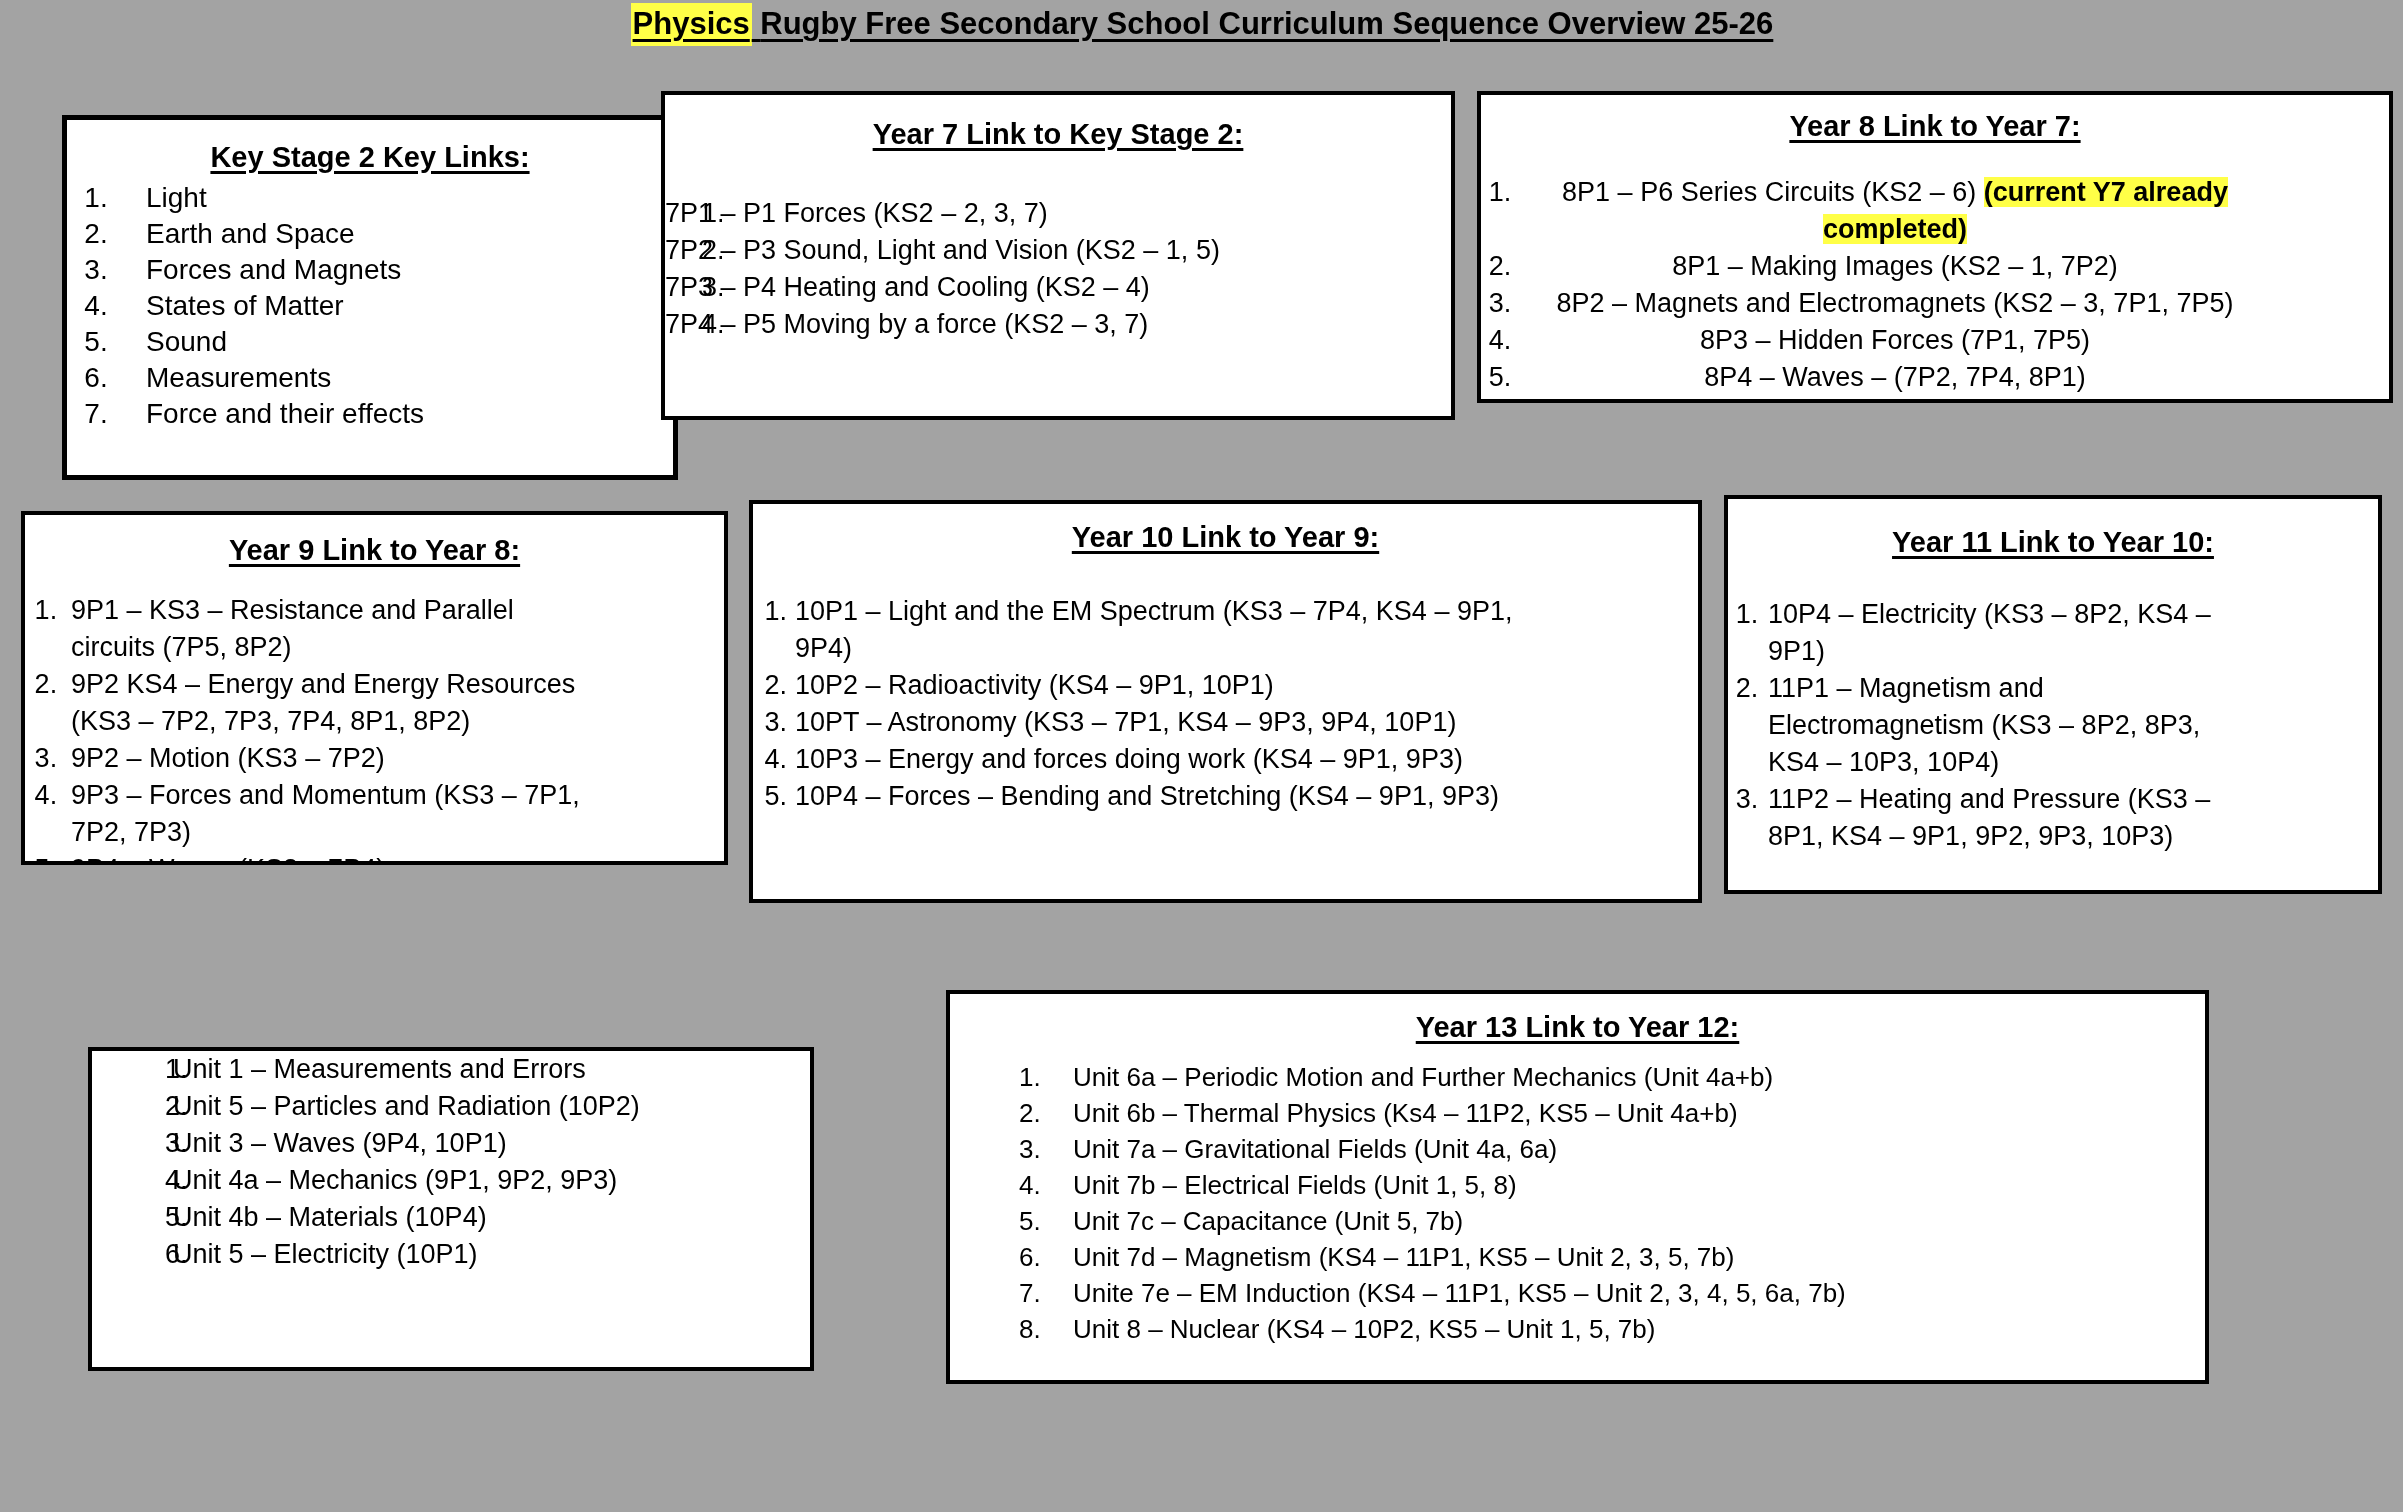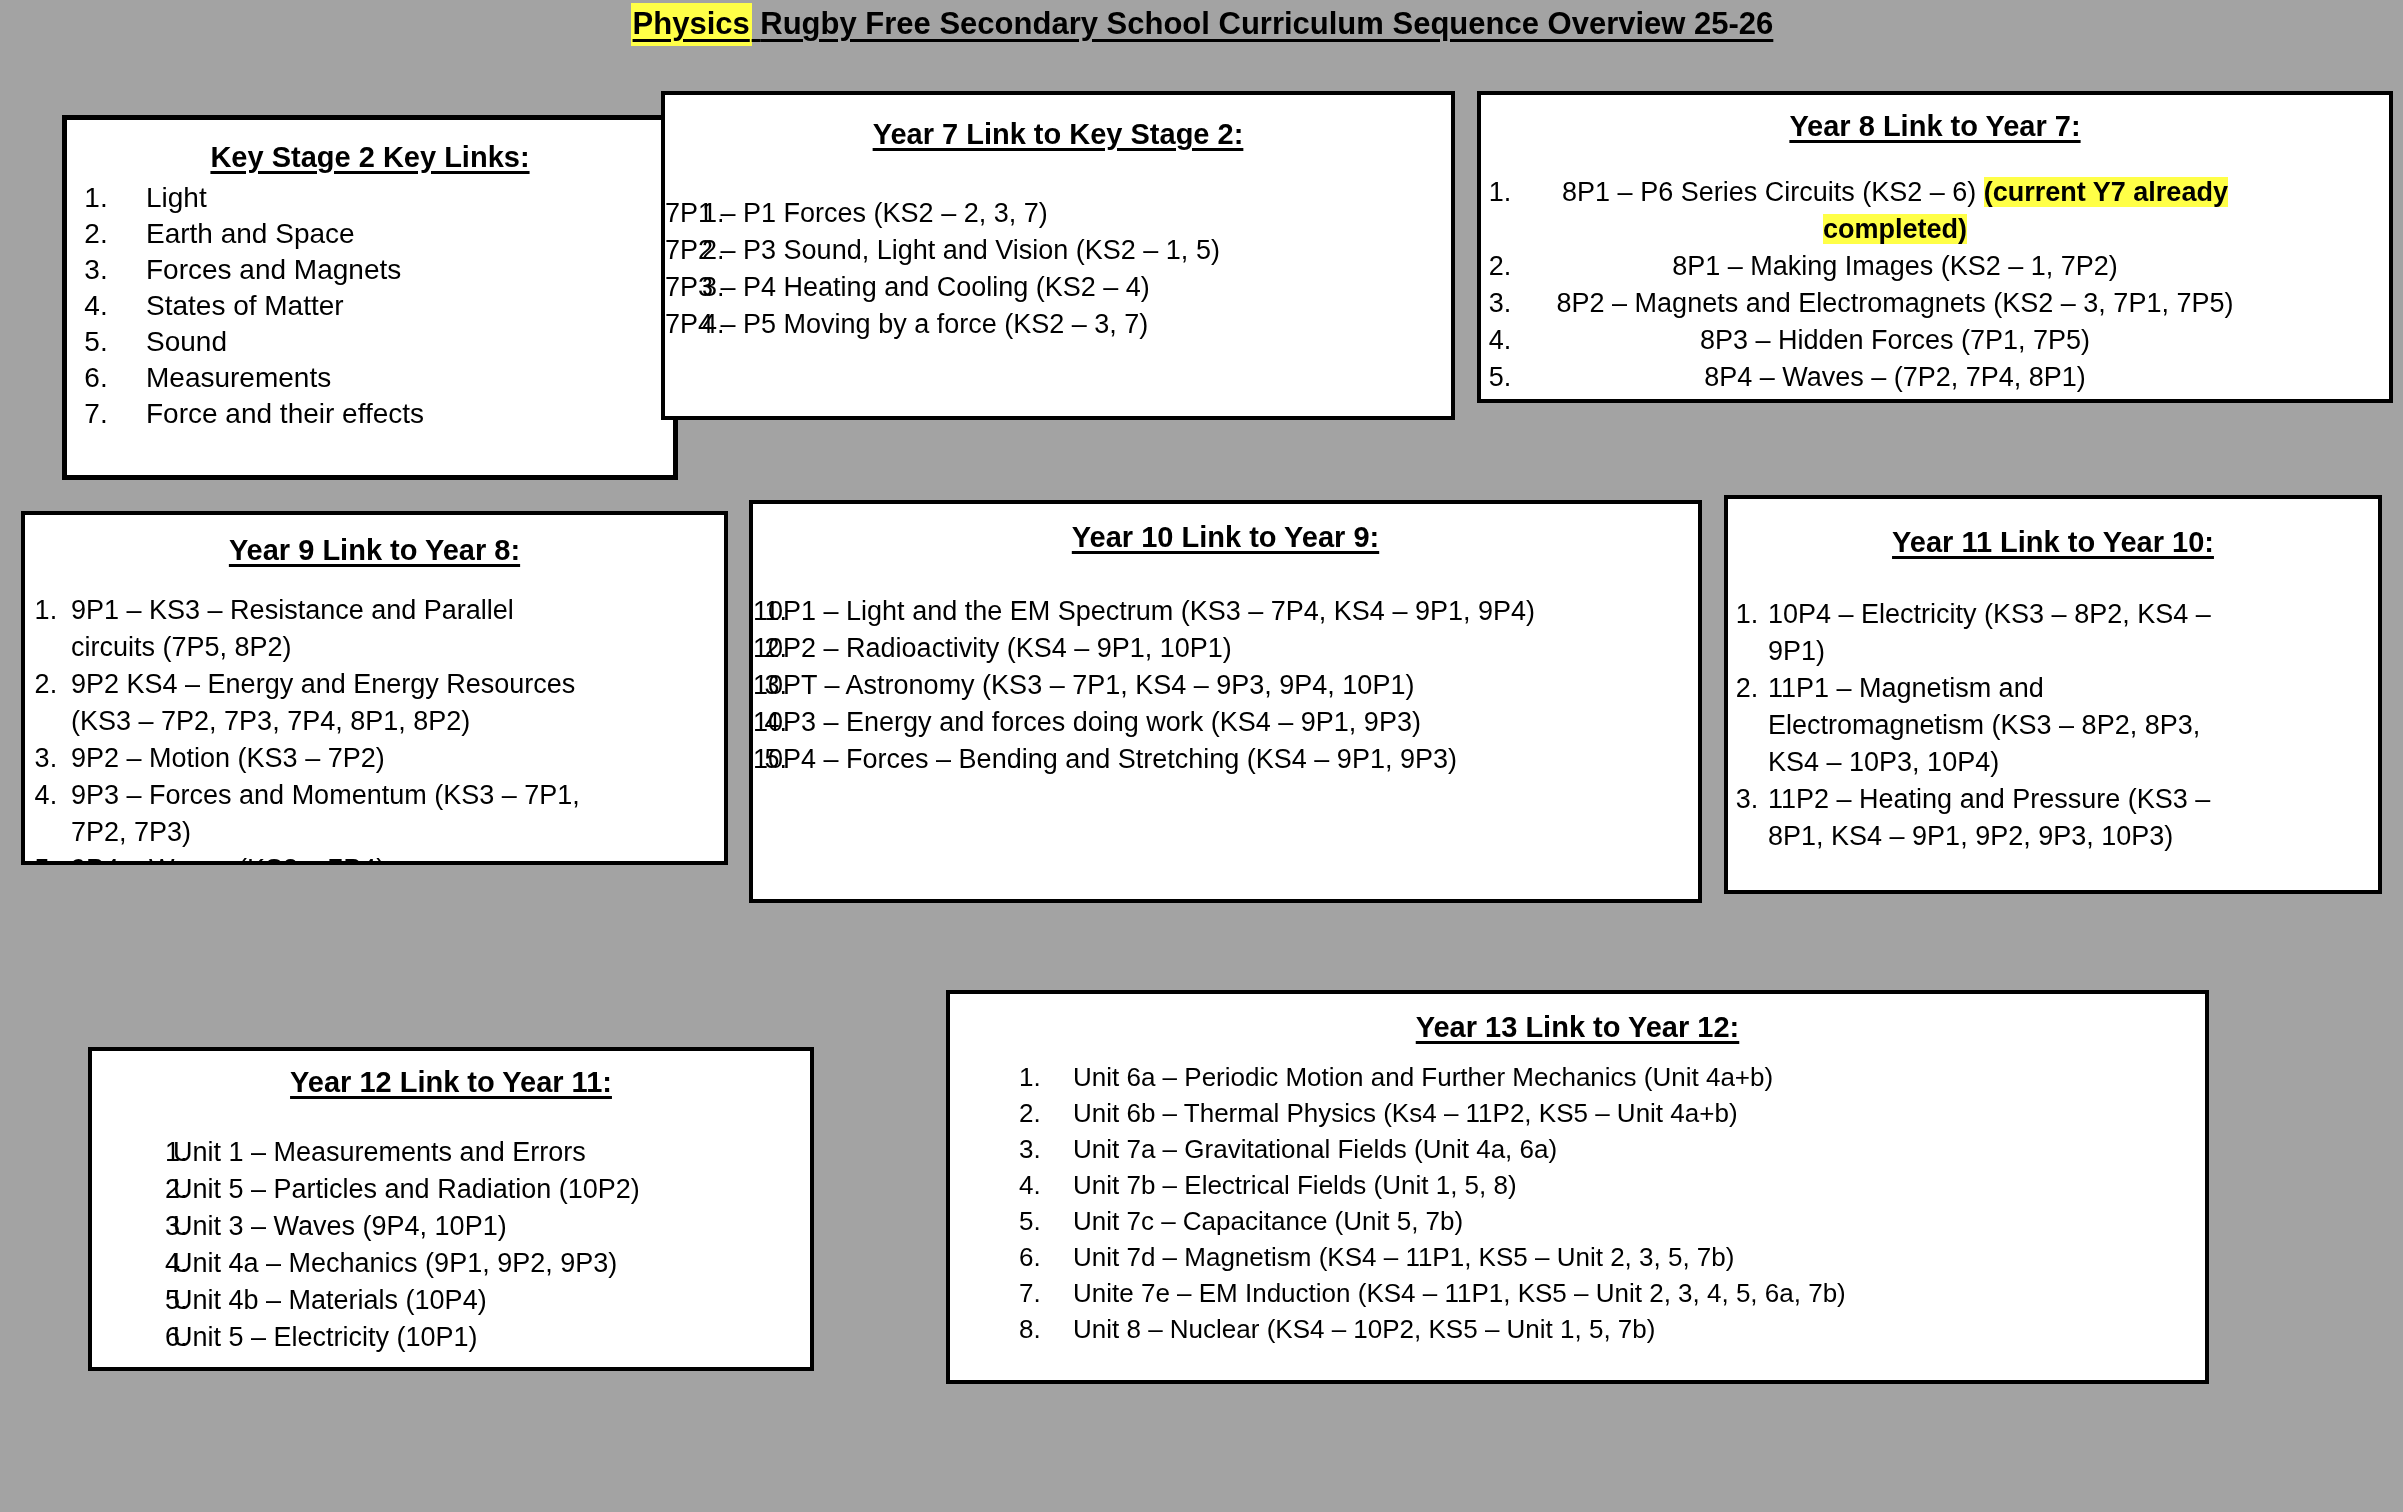--- a/index.html
+++ b/index.html
@@ -69,21 +69,21 @@
   #y9 { left:21px; top:511px; width:707px; height:354px; }
   #y9 .box-header { margin-top:17.3px; margin-bottom:23px; }
   #y9 ol { padding-right:128px; }
   #y9 li { padding-left:46px; }
   #y9 li::before { left:9.6px; }
 
   
   #y10 { left:749px; top:500px; width:953px; height:403px; }
   #y10 .box-header { margin-top:15.4px; margin-bottom:37px; }
   #y10 ol { padding-right:154px; }
-  #y10 li { }
+  #y10 li { padding-left:42px; }
   #y10 li::before { left:11.5px; }
 
   
   #y11 { left:1724px; top:495px; width:658px; height:399px; }
   #y11 .box-header { margin-top:25px; margin-bottom:35px; }
   #y11 ol { padding-right:128px; }
   #y11 li { padding-left:40px; }
   #y11 li::before { left:7.7px; }
 
   
@@ -166,21 +166,20 @@
   <div class="box" id="y11">
     <div class="box-header">Year 11 Link to Year 10:</div>
     <ol class="link-list">
       <li>10P4 – Electricity (KS3 – 8P2, KS4 – 9P1)</li>
       <li>11P1 – Magnetism and Electromagnetism (KS3 – 8P2, 8P3, KS4 – 10P3, 10P4)</li>
       <li>11P2 – Heating and Pressure (KS3 – 8P1, KS4 – 9P1, 9P2, 9P3, 10P3)</li>
     </ol>
   </div>
 
   <div class="box" id="y12">
-    <div class="box-header">Year 12 Link to Year 11:</div>
     <ol class="link-list">
       <li>Unit 1 – Measurements and Errors</li>
       <li>Unit 5 – Particles and Radiation (10P2)</li>
       <li>Unit 3 – Waves (9P4, 10P1)</li>
       <li>Unit 4a – Mechanics (9P1, 9P2, 9P3)</li>
       <li>Unit 4b – Materials (10P4)</li>
       <li>Unit 5 – Electricity (10P1)</li>
     </ol>
   </div>
 

